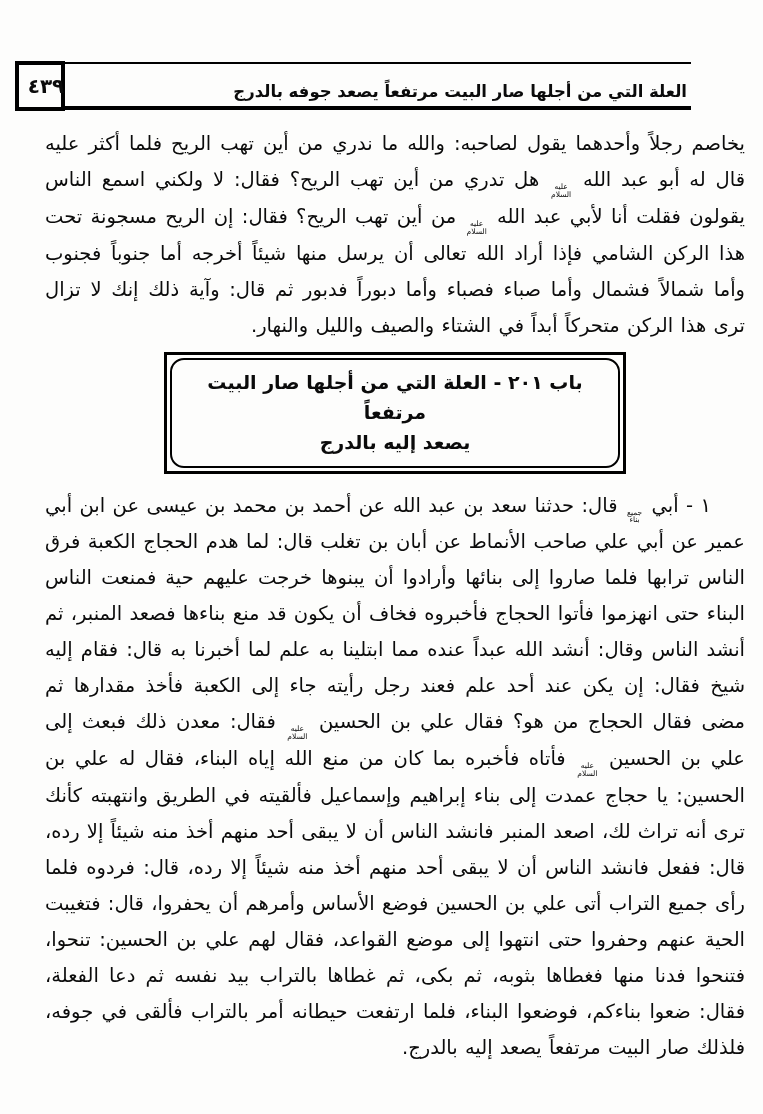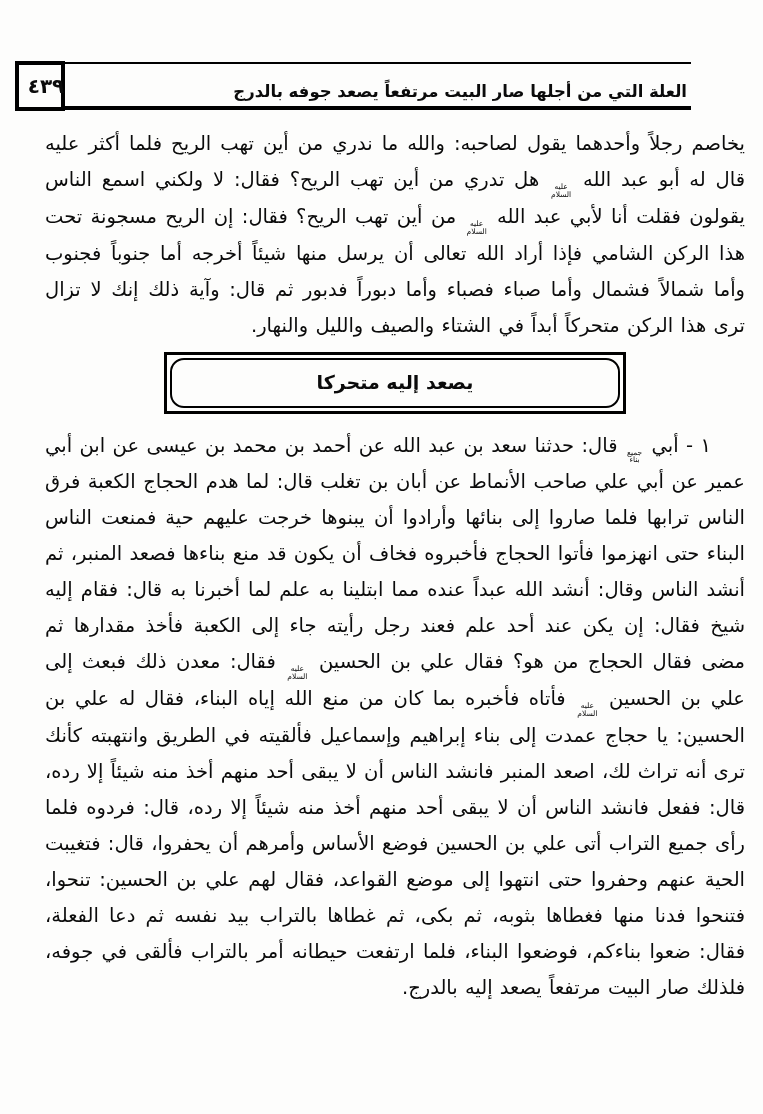--- a/index.html
+++ b/index.html
@@ -126,21 +126,22 @@
     <p class="para first">يخاصم رجلاً وأحدهما يقول لصاحبه: والله ما ندري من أين تهب الريح فلما أكثر عليه قال له أبو عبد الله <span class="hon">
           <span>عليه</span>
           <span>السلام</span>
         </span> هل تدري من أين تهب الريح؟ فقال: لا ولكني اسمع الناس يقولون فقلت أنا لأبي عبد الله <span class="hon">
           <span>عليه</span>
           <span>السلام</span>
         </span> من أين تهب الريح؟ فقال: إن الريح مسجونة تحت هذا الركن الشامي فإذا أراد الله تعالى أن يرسل منها شيئاً أخرجه أما جنوباً فجنوب وأما شمالاً فشمال وأما صباء فصباء وأما دبوراً فدبور ثم قال: وآية ذلك إنك لا تزال ترى هذا الركن متحركاً أبداً في الشتاء والصيف والليل والنهار.</p>
 
     <div class="chapter-box-outer">
       <div class="chapter-box-inner">
-        <div>يصعد إليه متحركا</div>
+        <div>باب ٢٠١ - العلة التي من أجلها صار البيت مرتفعاً</div>
+        <div>يصعد إليه بالدرج</div>
       </div>
     </div>
 
     <p class="para hadith">١ - أبي <span class="hon">
           <span>جميع</span>
           <span>بناء</span>
         </span> قال: حدثنا سعد بن عبد الله عن أحمد بن محمد بن عيسى عن ابن أبي عمير عن أبي علي صاحب الأنماط عن أبان بن تغلب قال: لما هدم الحجاج الكعبة فرق الناس ترابها فلما صاروا إلى بنائها وأرادوا أن يبنوها خرجت عليهم حية فمنعت الناس البناء حتى انهزموا فأتوا الحجاج فأخبروه فخاف أن يكون قد منع بناءها فصعد المنبر، ثم أنشد الناس وقال: أنشد الله عبداً عنده مما ابتلينا به علم لما أخبرنا به قال: فقام إليه شيخ فقال: إن يكن عند أحد علم فعند رجل رأيته جاء إلى الكعبة فأخذ مقدارها ثم مضى فقال الحجاج من هو؟ فقال علي بن الحسين <span class="hon">
           <span>عليه</span>
           <span>السلام</span>
         </span> فقال: معدن ذلك فبعث إلى علي بن الحسين <span class="hon">

